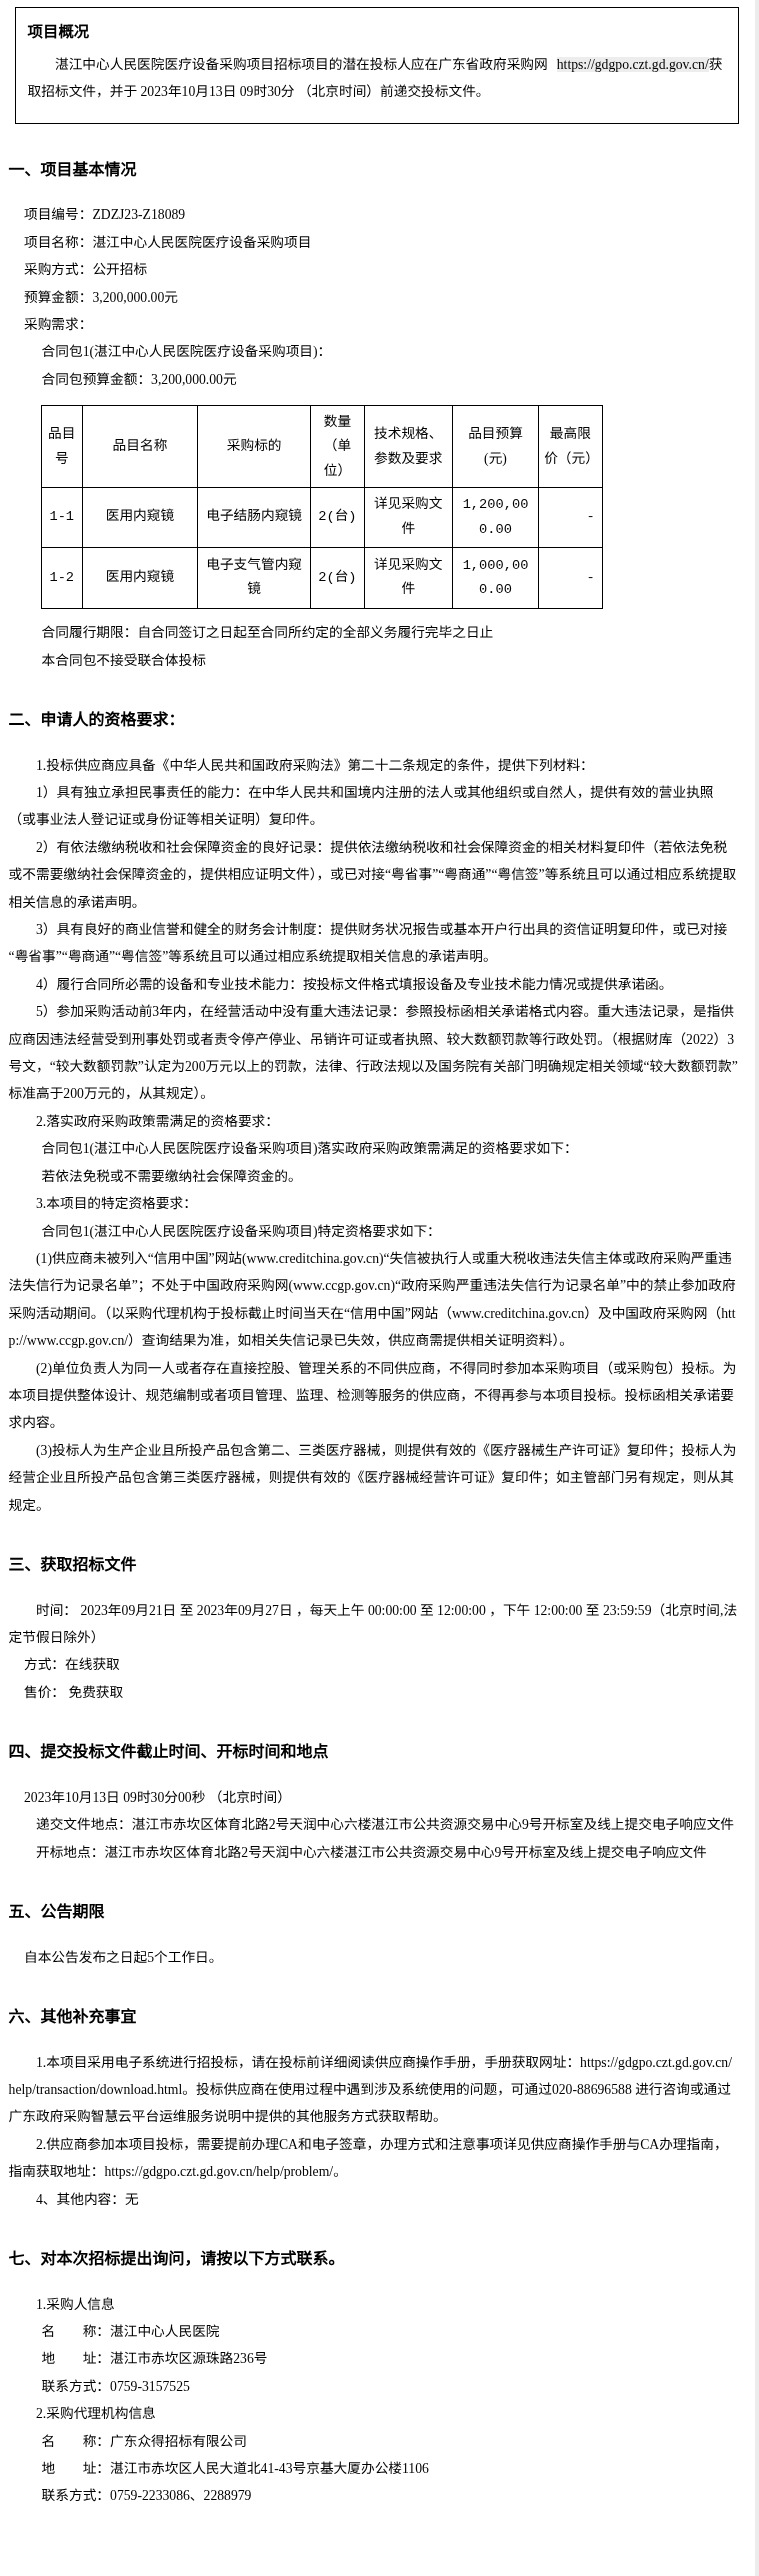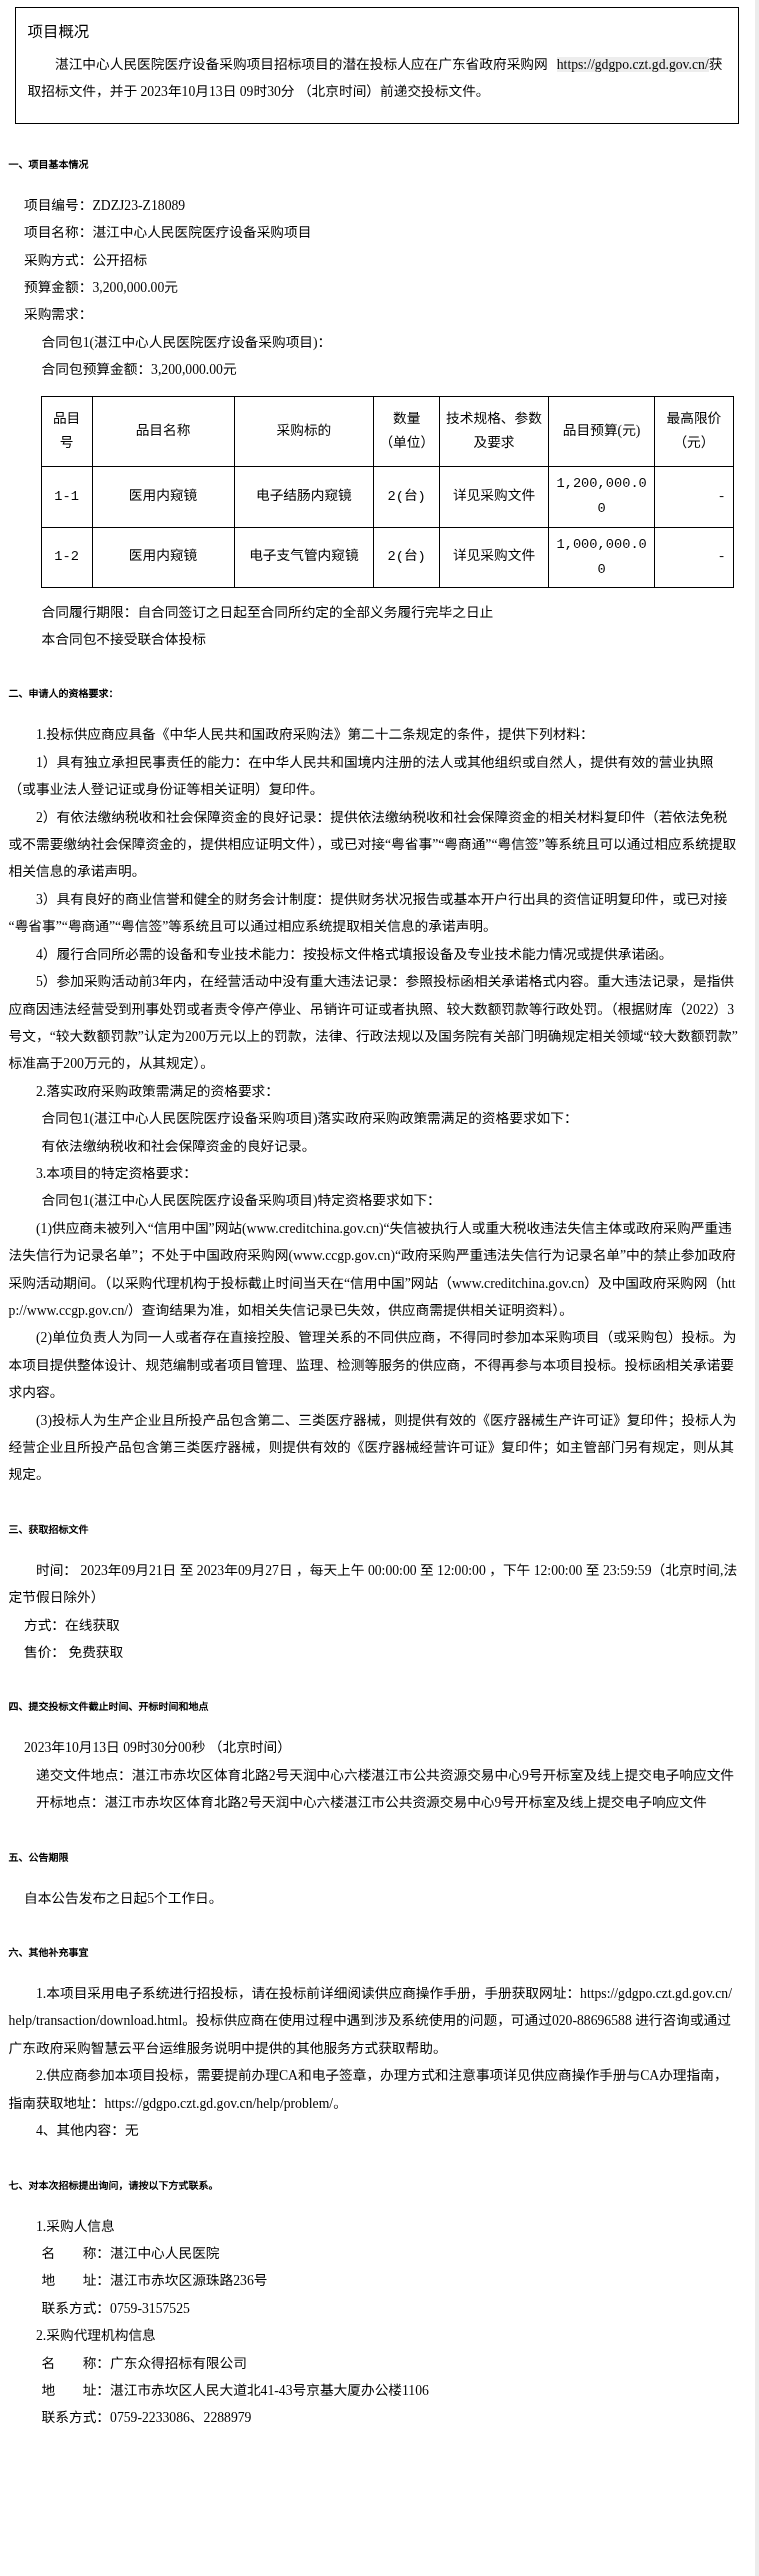--- a/index.html
+++ b/index.html
@@ -14,41 +14,41 @@
   .page{width:759px;position:relative;min-height:2576px;overflow:hidden;}
   .page-edge{position:absolute;top:0;right:0;width:4.3px;height:100%;background:var(--edge,#ececec);}
   
   .overview-box{
     margin:6.8px 20.5px 0 14.6px;
     border:1.7px solid #000;
     padding:10.3px 12px 17px 12px;
   }
   .overview-title{
     font-family:"Liberation Sans","DejaVu Sans",sans-serif;
-    font-weight:400;font-size:15.4px;line-height:1.8;margin:0 0 5.1px 0;
+    font-weight:700;font-size:15.4px;line-height:1.8;margin:0 0 5.1px 0;
   }
   .overview-para{
     margin:0;text-indent:2em;word-break:break-all;line-height:2;
   }
   .url-hl{background:var(--hl,#ededed);margin-left:9px;}
   
   .doc{padding:0 20.5px 0 8.6px;}
   .sec-heading{
     font-family:"Liberation Sans","DejaVu Sans",sans-serif;
-    font-weight:700;font-size:10px;line-height:1.6;
+    font-weight:700;font-size:16px;line-height:1.6;
     margin:33px 0 19px 0;
   }
   .para{margin:0;text-indent:2em;word-break:break-all;line-height:2;}
   .line-field{margin:0;padding-left:15.4px;word-break:break-all;line-height:2;}
   .line-deep{margin:0;padding-left:33px;word-break:break-all;line-height:2;}
   
   table.items-table{
     border-collapse:collapse;
     margin:12px 0 10.3px 32px;
-    width:693px;
+    width:562px;
     table-layout:fixed;
   }
   .items-table th,.items-table td{
     border:0.9px solid #000;
     text-align:center;
     vertical-align:middle;
     padding:5.1px 3.4px;
     line-height:1.8;
     word-break:break-all;
     font-weight:normal;
@@ -129,21 +129,21 @@
       <section>
         <h2 class="sec-heading">二、申请人的资格要求：</h2>
         <div class="para">1.投标供应商应具备《中华人民共和国政府采购法》第二十二条规定的条件，提供下列材料：</div>
         <div class="para">1）具有独立承担民事责任的能力：在中华人民共和国境内注册的法人或其他组织或自然人，提供有效的营业执照（或事业法人登记证或身份证等相关证明）复印件。</div>
         <div class="para">2）有依法缴纳税收和社会保障资金的良好记录：提供依法缴纳税收和社会保障资金的相关材料复印件（若依法免税或不需要缴纳社会保障资金的，提供相应证明文件），或已对接“粤省事”“粤商通”“粤信签”等系统且可以通过相应系统提取相关信息的承诺声明。</div>
         <div class="para">3）具有良好的商业信誉和健全的财务会计制度：提供财务状况报告或基本开户行出具的资信证明复印件，或已对接“粤省事”“粤商通”“粤信签”等系统且可以通过相应系统提取相关信息的承诺声明。</div>
         <div class="para">4）履行合同所必需的设备和专业技术能力：按投标文件格式填报设备及专业技术能力情况或提供承诺函。</div>
         <div class="para">5）参加采购活动前3年内，在经营活动中没有重大违法记录：参照投标函相关承诺格式内容。重大违法记录，是指供应商因违法经营受到刑事处罚或者责令停产停业、吊销许可证或者执照、较大数额罚款等行政处罚。（根据财库（2022）3号文，“较大数额罚款”认定为200万元以上的罚款，法律、行政法规以及国务院有关部门明确规定相关领域“较大数额罚款”标准高于200万元的，从其规定）。</div>
         <div class="para">2.落实政府采购政策需满足的资格要求：</div>
         <div class="line-deep">合同包1(湛江中心人民医院医疗设备采购项目)落实政府采购政策需满足的资格要求如下：</div>
-        <div class="line-deep">有依法缴纳税收和社会保障资金的良好记录。</div>
+        <div class="line-deep">若依法免税或不需要缴纳社会保障资金的。</div>
         <div class="para">3.本项目的特定资格要求：</div>
         <div class="line-deep">合同包1(湛江中心人民医院医疗设备采购项目)特定资格要求如下：</div>
         <div class="para">(1)供应商未被列入“信用中国”网站(www.creditchina.gov.cn)“失信被执行人或重大税收违法失信主体或政府采购严重违法失信行为记录名单”；不处于中国政府采购网(www.ccgp.gov.cn)“政府采购严重违法失信行为记录名单”中的禁止参加政府采购活动期间。（以采购代理机构于投标截止时间当天在“信用中国”网站（www.creditchina.gov.cn）及中国政府采购网（http://www.ccgp.gov.cn/）查询结果为准，如相关失信记录已失效，供应商需提供相关证明资料）。</div>
         <div class="para">(2)单位负责人为同一人或者存在直接控股、管理关系的不同供应商，不得同时参加本采购项目（或采购包）投标。为本项目提供整体设计、规范编制或者项目管理、监理、检测等服务的供应商，不得再参与本项目投标。投标函相关承诺要求内容。</div>
         <div class="para">(3)投标人为生产企业且所投产品包含第二、三类医疗器械，则提供有效的《医疗器械生产许可证》复印件；投标人为经营企业且所投产品包含第三类医疗器械，则提供有效的《医疗器械经营许可证》复印件；如主管部门另有规定，则从其规定。</div>
       </section>
       <section>
         <h2 class="sec-heading">三、获取招标文件</h2>
         <div class="para">时间： 2023年09月21日 至 2023年09月27日 ，每天上午 00:00:00 至 12:00:00 ，下午 12:00:00 至 23:59:59（北京时间,法定节假日除外）</div>
         <div class="line-field">方式：在线获取</div>

